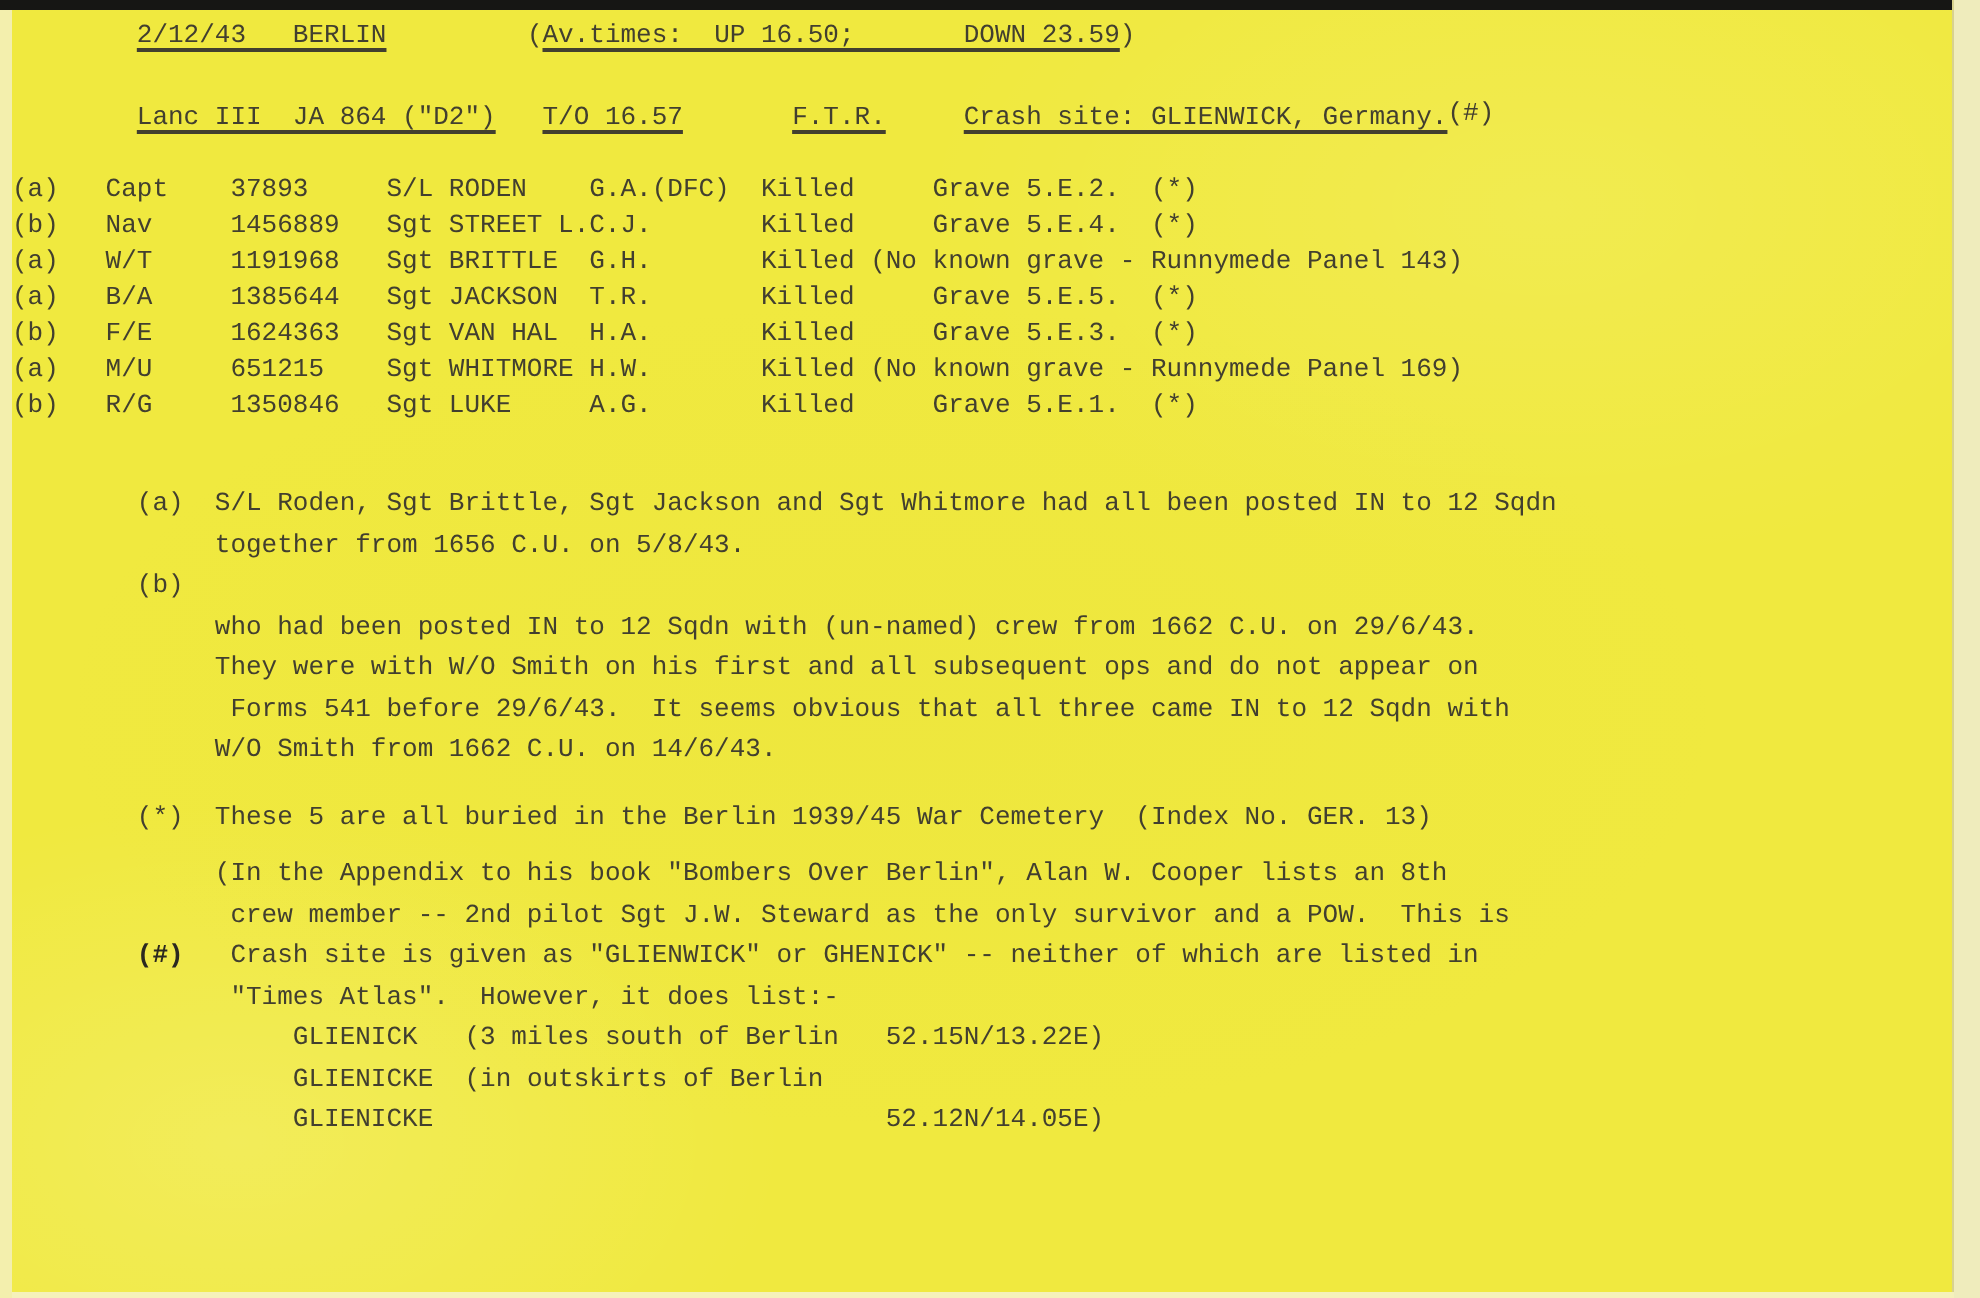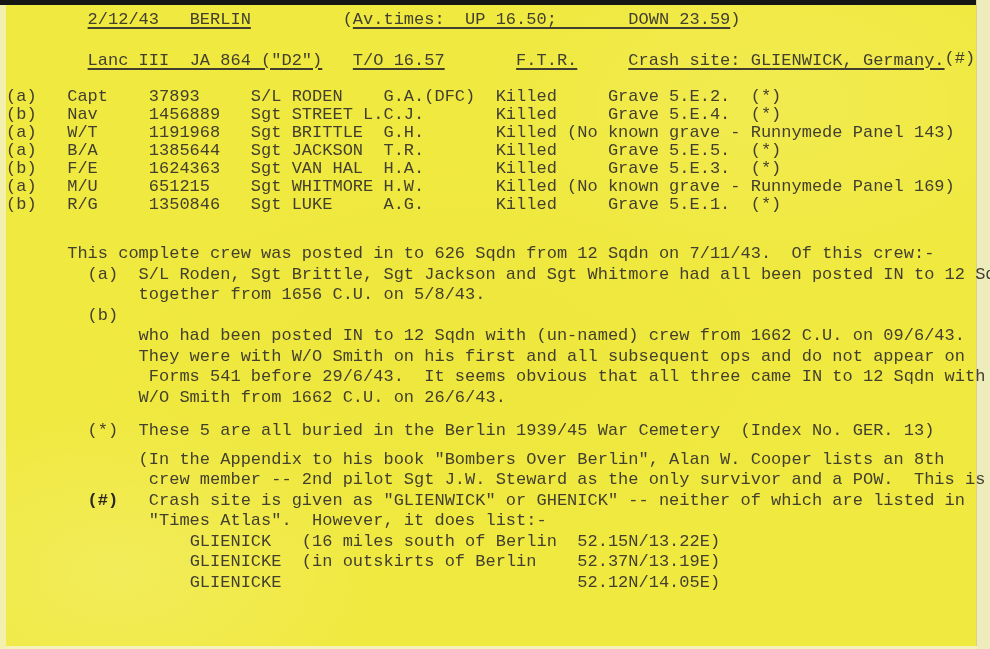--- a/index.html
+++ b/index.html
@@ -15,21 +15,21 @@
       radial-gradient(ellipse 520px 300px at 78% 16%, rgba(255,255,255,.09), transparent 60%),
       radial-gradient(ellipse 600px 300px at 45% 55%, rgba(210,200,40,.07), transparent 70%),
       #f0e93f;
   }
   .top-strip{position:absolute;left:0;top:0;right:13px;height:5px;background:#161614;}
   .edge-left{position:absolute;left:0;top:5px;bottom:0;width:6px;background:#f3efad;}
   .edge-right{position:absolute;right:0;top:0;bottom:0;width:13px;background:#efecbc;border-left:1px solid #d8d28e;}
   .edge-bottom{position:absolute;left:6px;right:13px;bottom:0;height:3px;background:#f5f1bb;}
   .doc{
     position:absolute;left:6px;top:10px;right:0;bottom:0;
-    font-size:17px;color:#423f2f;
+    font-size:13px;color:#423f2f;
   }
   .ln{position:relative;white-space:pre;}
   .sec-header .ln{height:19px;}
   .sec-crew .ln{height:18px;}
   .prose .ln{height:20.5px;}
   .at{position:absolute;top:0;white-space:pre;}
   .u{text-decoration:underline;text-underline-offset:3px;text-decoration-thickness:1.5px;}
   .hdr2{margin-top:22px;}
   .sec-crew{margin-top:17px;}
   .sec-posting{margin-top:31px;}
@@ -67,31 +67,28 @@
       <div class="ln"><span class="at" style="left: 0ch;">(a)</span><span class="at" style="left: 6ch;">Capt</span><span class="at" style="left: 14ch;">37893</span><span class="at" style="left: 24ch;">S/L</span><span class="at" style="left: 28ch;">RODEN</span><span class="at" style="left: 37ch;">G.A.(DFC)</span><span class="at" style="left: 48ch;">Killed</span><span class="at" style="left: 59ch;">Grave 5.E.2.</span><span class="at" style="left: 73ch;">(*)</span></div>
       <div class="ln"><span class="at" style="left: 0ch;">(b)</span><span class="at" style="left: 6ch;">Nav</span><span class="at" style="left: 14ch;">1456889</span><span class="at" style="left: 24ch;">Sgt</span><span class="at" style="left: 28ch;">STREET</span><span class="at" style="left: 35ch;">L.C.J.</span><span class="at" style="left: 48ch;">Killed</span><span class="at" style="left: 59ch;">Grave 5.E.4.</span><span class="at" style="left: 73ch;">(*)</span></div>
       <div class="ln"><span class="at" style="left: 0ch;">(a)</span><span class="at" style="left: 6ch;">W/T</span><span class="at" style="left: 14ch;">1191968</span><span class="at" style="left: 24ch;">Sgt</span><span class="at" style="left: 28ch;">BRITTLE</span><span class="at" style="left: 37ch;">G.H.</span><span class="at" style="left: 48ch;">Killed</span><span class="at" style="left: 55ch;">(No known grave - Runnymede Panel 143)</span></div>
       <div class="ln"><span class="at" style="left: 0ch;">(a)</span><span class="at" style="left: 6ch;">B/A</span><span class="at" style="left: 14ch;">1385644</span><span class="at" style="left: 24ch;">Sgt</span><span class="at" style="left: 28ch;">JACKSON</span><span class="at" style="left: 37ch;">T.R.</span><span class="at" style="left: 48ch;">Killed</span><span class="at" style="left: 59ch;">Grave 5.E.5.</span><span class="at" style="left: 73ch;">(*)</span></div>
       <div class="ln"><span class="at" style="left: 0ch;">(b)</span><span class="at" style="left: 6ch;">F/E</span><span class="at" style="left: 14ch;">1624363</span><span class="at" style="left: 24ch;">Sgt</span><span class="at" style="left: 28ch;">VAN HAL</span><span class="at" style="left: 37ch;">H.A.</span><span class="at" style="left: 48ch;">Killed</span><span class="at" style="left: 59ch;">Grave 5.E.3.</span><span class="at" style="left: 73ch;">(*)</span></div>
       <div class="ln"><span class="at" style="left: 0ch;">(a)</span><span class="at" style="left: 6ch;">M/U</span><span class="at" style="left: 14ch;">651215</span><span class="at" style="left: 24ch;">Sgt</span><span class="at" style="left: 28ch;">WHITMORE</span><span class="at" style="left: 37ch;">H.W.</span><span class="at" style="left: 48ch;">Killed</span><span class="at" style="left: 55ch;">(No known grave - Runnymede Panel 169)</span></div>
       <div class="ln"><span class="at" style="left: 0ch;">(b)</span><span class="at" style="left: 6ch;">R/G</span><span class="at" style="left: 14ch;">1350846</span><span class="at" style="left: 24ch;">Sgt</span><span class="at" style="left: 28ch;">LUKE</span><span class="at" style="left: 37ch;">A.G.</span><span class="at" style="left: 48ch;">Killed</span><span class="at" style="left: 59ch;">Grave 5.E.1.</span><span class="at" style="left: 73ch;">(*)</span></div>
     </div>
 
   <div class="prose sec-posting">
-    <div class="ln">
-      <span class="at" style="left:6ch">This complete crew was posted in to 626 Sqdn from 12 Sqdn on 7/11/43.  Of this crew:-</span>
-    </div>
     <div>
         <div class="ln"><span class="at" style="left: 8ch;">(a)</span><span class="at" style="left: 13ch;">S/L Roden, Sgt Brittle, Sgt Jackson and Sgt Whitmore had all been posted IN to 12 Sqdn</span></div>
         <div class="ln"><span class="at" style="left: 13ch;">together from 1656 C.U. on 5/8/43.</span></div>
         <div class="ln"><span class="at" style="left: 8ch;">(b)</span></div>
-        <div class="ln"><span class="at" style="left: 13ch;">who had been posted IN to 12 Sqdn with (un-named) crew from 1662 C.U. on 09/6/43.</span></div>
+        <div class="ln"><span class="at" style="left: 13ch;">who had been posted IN to 12 Sqdn with (un-named) crew from 1662 C.U. on 29/6/43.</span></div>
         <div class="ln"><span class="at" style="left: 13ch;">They were with W/O Smith on his first and all subsequent ops and do not appear on</span></div>
         <div class="ln"><span class="at" style="left: 13ch;"> Forms 541 before 29/6/43.  It seems obvious that all three came IN to 12 Sqdn with</span></div>
-        <div class="ln"><span class="at" style="left: 13ch;">W/O Smith from 1662 C.U. on 26/6/43.</span></div>
+        <div class="ln"><span class="at" style="left: 13ch;">W/O Smith from 1662 C.U. on 14/6/43.</span></div>
       </div>
   </div>
 
   <div class="prose sec-cemetery">
     <div class="ln">
       <span class="at" style="left:8ch">(*)</span>
       <span class="at" style="left:13ch">These 5 are all buried in the Berlin 1939/45 War Cemetery  (Index No. GER. 13)</span>
     </div>
   </div>
 
@@ -106,19 +103,19 @@
 
   <div class="prose sec-crash">
     <div class="ln">
       <span class="at bold" style="left:8ch">(#)</span>
       <span class="at" style="left:14ch">Crash site is given as "GLIENWICK" or GHENICK" -- neither of which are listed in</span>
     </div>
     <div class="ln">
       <span class="at" style="left:14ch">"Times Atlas".  However, it does list:-</span>
     </div>
     <div>
-        <div class="ln"><span class="at" style="left: 18ch;">GLIENICK</span><span class="at" style="left: 29ch;">(16 miles south of Berlin</span><span class="at" style="left: 56ch;">52.15N/13.22E)</span></div>
-        <div class="ln"><span class="at" style="left: 18ch;">GLIENICKE</span><span class="at" style="left: 29ch;">(in outskirts of Berlin</span><span class="at" style="left: 56ch;">52.37N/13.19E)</span></div>
+        <div class="ln"><span class="at" style="left: 18ch;">GLIENICK</span><span class="at" style="left: 29ch;">(3 miles south of Berlin</span><span class="at" style="left: 56ch;">52.15N/13.22E)</span></div>
+        <div class="ln"><span class="at" style="left: 18ch;">GLIENICKE</span><span class="at" style="left: 29ch;">(in outskirts of Berlin</span></div>
         <div class="ln"><span class="at" style="left: 18ch;">GLIENICKE</span><span class="at" style="left: 56ch;">52.12N/14.05E)</span></div>
       </div>
   </div>
 
 </div>
 
 </body></html>

